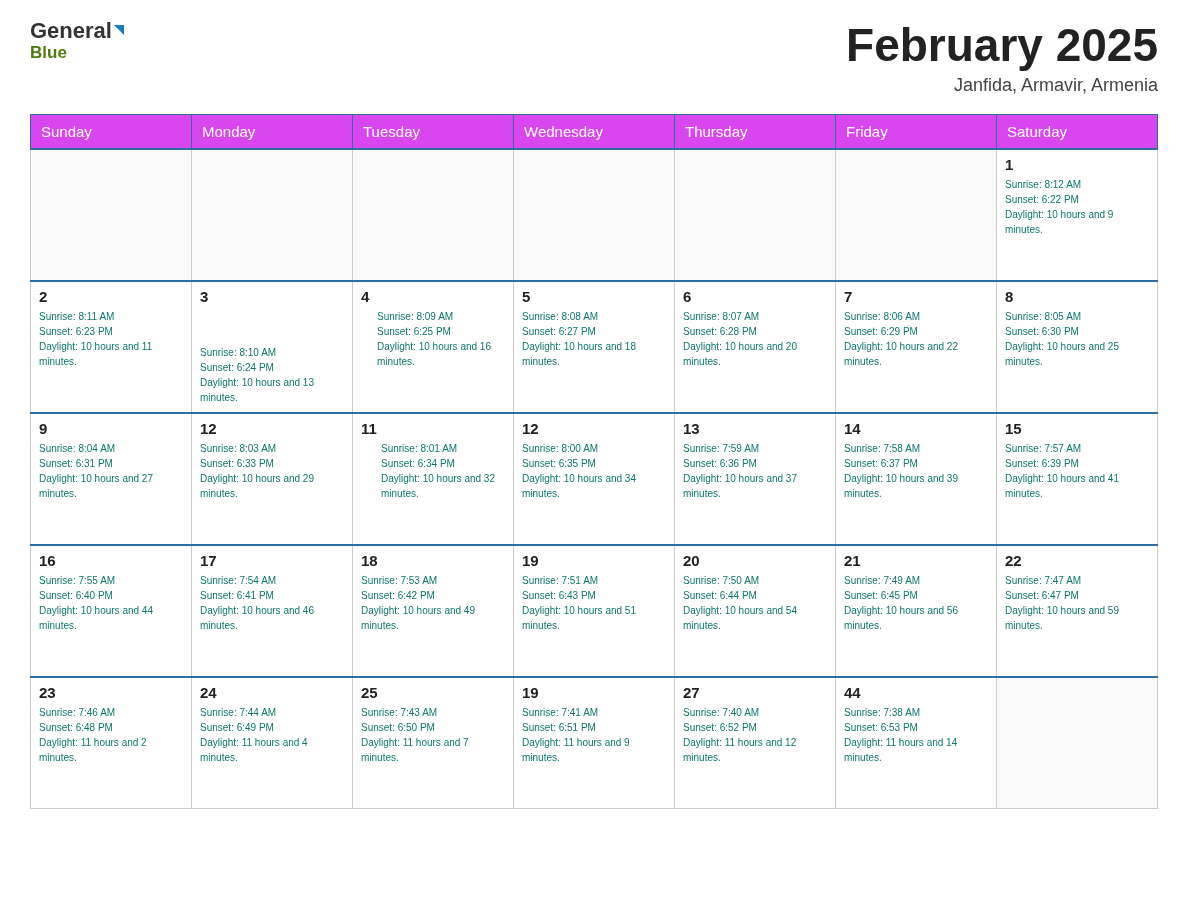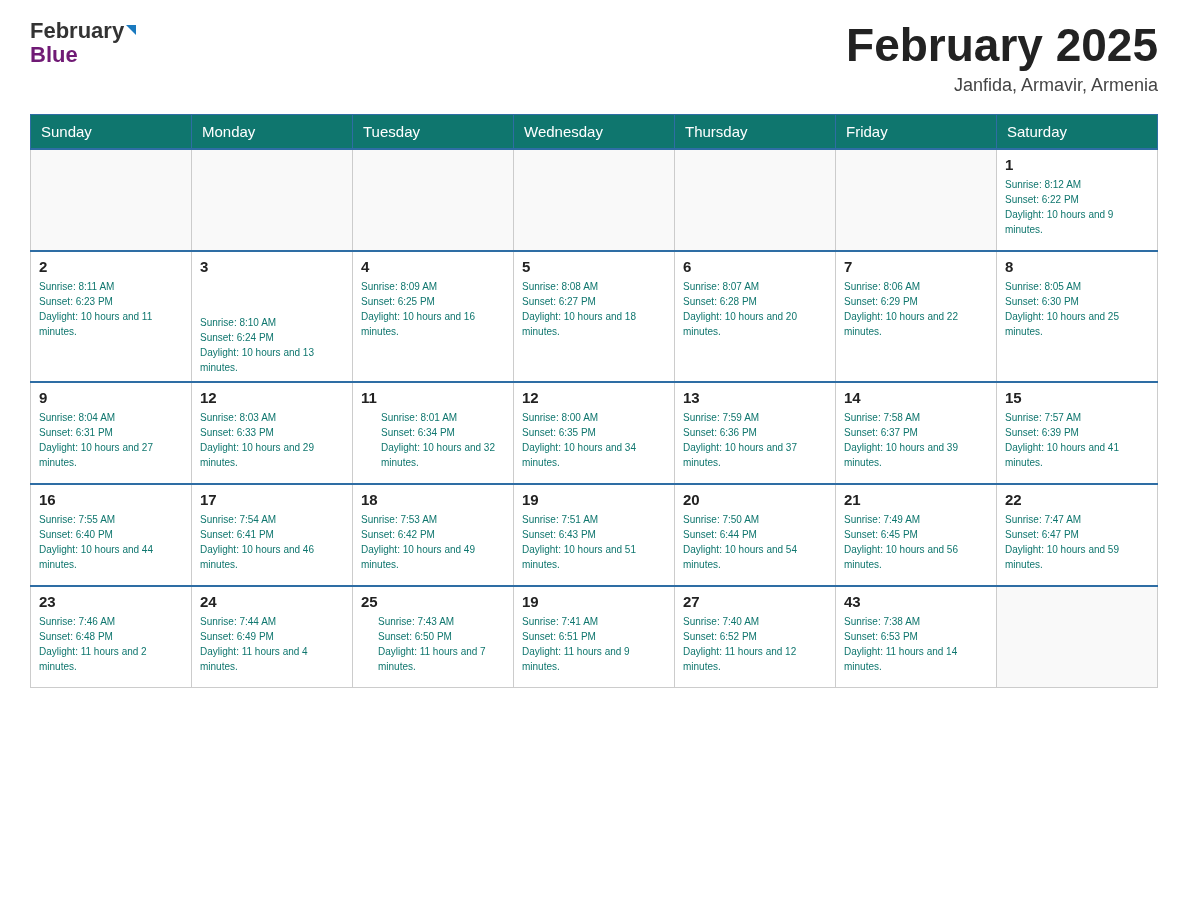--- a/index.html
+++ b/index.html
@@ -31,23 +31,23 @@
       width: 0;
       height: 0;
       border-left: 10px solid transparent;
       border-top: 10px solid #1a7abf;
       margin-left: 2px;
       vertical-align: middle;
       position: relative;
       top: -2px;
     }
     .logo-bottom {
-      font-size: 22px;
+      font-size: 17px;
       font-weight: bold;
-      color: #701a75;
+      color: #4d7c0f;
       line-height: 1;
       margin-top: 2px;
     }
     .title-area {
       text-align: right;
       margin-left: 39px;
     }
     .calendar-title {
       font-size: 46px;
       font-weight: bold;
@@ -58,33 +58,33 @@
       font-size: 18px;
       color: #444;
       margin-top: 4px;
     }
     .calendar-table {
       width: 100%;
       border-collapse: collapse;
       table-layout: fixed;
     }
     .calendar-table th {
-      background-color: #0f766e;
+      background-color: #d946ef;
       color: #fff;
       text-align: left;
       padding: 8px 10px;
       font-size: 15px;
       font-weight: normal;
       border: 1px solid #2e6da4;
     }
     .calendar-table td {
       border: 1px solid #ccc;
       vertical-align: top;
       padding: 6px 8px;
-      height: 102px;
+      height: 132px;
       font-size: 13px;
       color: #333;
       background: #fff;
     }
     .calendar-table td.empty {
       background: #f9f9f9;
     }
     .day-number {
       font-size: 15px;
       font-weight: bold;
@@ -100,21 +100,21 @@
     .week-row td {
       border-top: 2px solid #2e6da4;
     }
   </style>
 </head>
 <body>
 
 <div class="header">
   <div class="logo">
     <div class="logo-top">
-      <span>February</span><span class="logo-arrow"></span>
+      <span>General</span><span class="logo-arrow"></span>
     </div>
     <div class="logo-bottom">Blue</div>
   </div>
   <div class="title-area">
     <div class="calendar-title">February 2025</div>
     <div class="calendar-subtitle">Janfida, Armavir, Armenia</div>
   </div>
 </div>
 
 <table class="calendar-table">
@@ -152,21 +152,21 @@
 Daylight: 10 hours and 11 minutes.</div>
         </td>
         <td>
           <span class="day-number">3</span>
           <div class="day-info" style="white-space: pre-line; margin-top: 40px;">Sunrise: 8:10 AM
 Sunset: 6:24 PM
 Daylight: 10 hours and 13 minutes.</div>
         </td>
         <td>
           <span class="day-number">4</span>
-          <div class="day-info" style="white-space: pre-line;">Sunrise: 8:09 AM
+          <div class="day-info" style="white-space: pre-line; margin-left: 16px;">Sunrise: 8:09 AM
 Sunset: 6:25 PM
 Daylight: 10 hours and 16 minutes.</div>
         </td>
         <td>
           <span class="day-number">5</span>
           <div class="day-info" style="white-space: pre-line;">Sunrise: 8:08 AM
 Sunset: 6:27 PM
 Daylight: 10 hours and 18 minutes.</div>
         </td>
         <td>
@@ -284,38 +284,38 @@
 Daylight: 11 hours and 2 minutes.</div>
         </td>
         <td>
           <span class="day-number">24</span>
           <div class="day-info" style="white-space: pre-line;">Sunrise: 7:44 AM
 Sunset: 6:49 PM
 Daylight: 11 hours and 4 minutes.</div>
         </td>
         <td>
           <span class="day-number">25</span>
-          <div class="day-info" style="white-space: pre-line; margin-left: 17px;">Sunrise: 7:43 AM
+          <div class="day-info" style="white-space: pre-line;">Sunrise: 7:43 AM
 Sunset: 6:50 PM
 Daylight: 11 hours and 7 minutes.</div>
         </td>
         <td>
           <span class="day-number">19</span>
           <div class="day-info" style="white-space: pre-line;">Sunrise: 7:41 AM
 Sunset: 6:51 PM
 Daylight: 11 hours and 9 minutes.</div>
         </td>
         <td>
           <span class="day-number">27</span>
           <div class="day-info" style="white-space: pre-line;">Sunrise: 7:40 AM
 Sunset: 6:52 PM
 Daylight: 11 hours and 12 minutes.</div>
         </td>
         <td>
-          <span class="day-number">43</span>
+          <span class="day-number">44</span>
           <div class="day-info" style="white-space: pre-line;">Sunrise: 7:38 AM
 Sunset: 6:53 PM
 Daylight: 11 hours and 14 minutes.</div>
         </td>
         <td class="empty"></td>
       </tr>
     </tbody>
 </table>
 
 </body></html>

